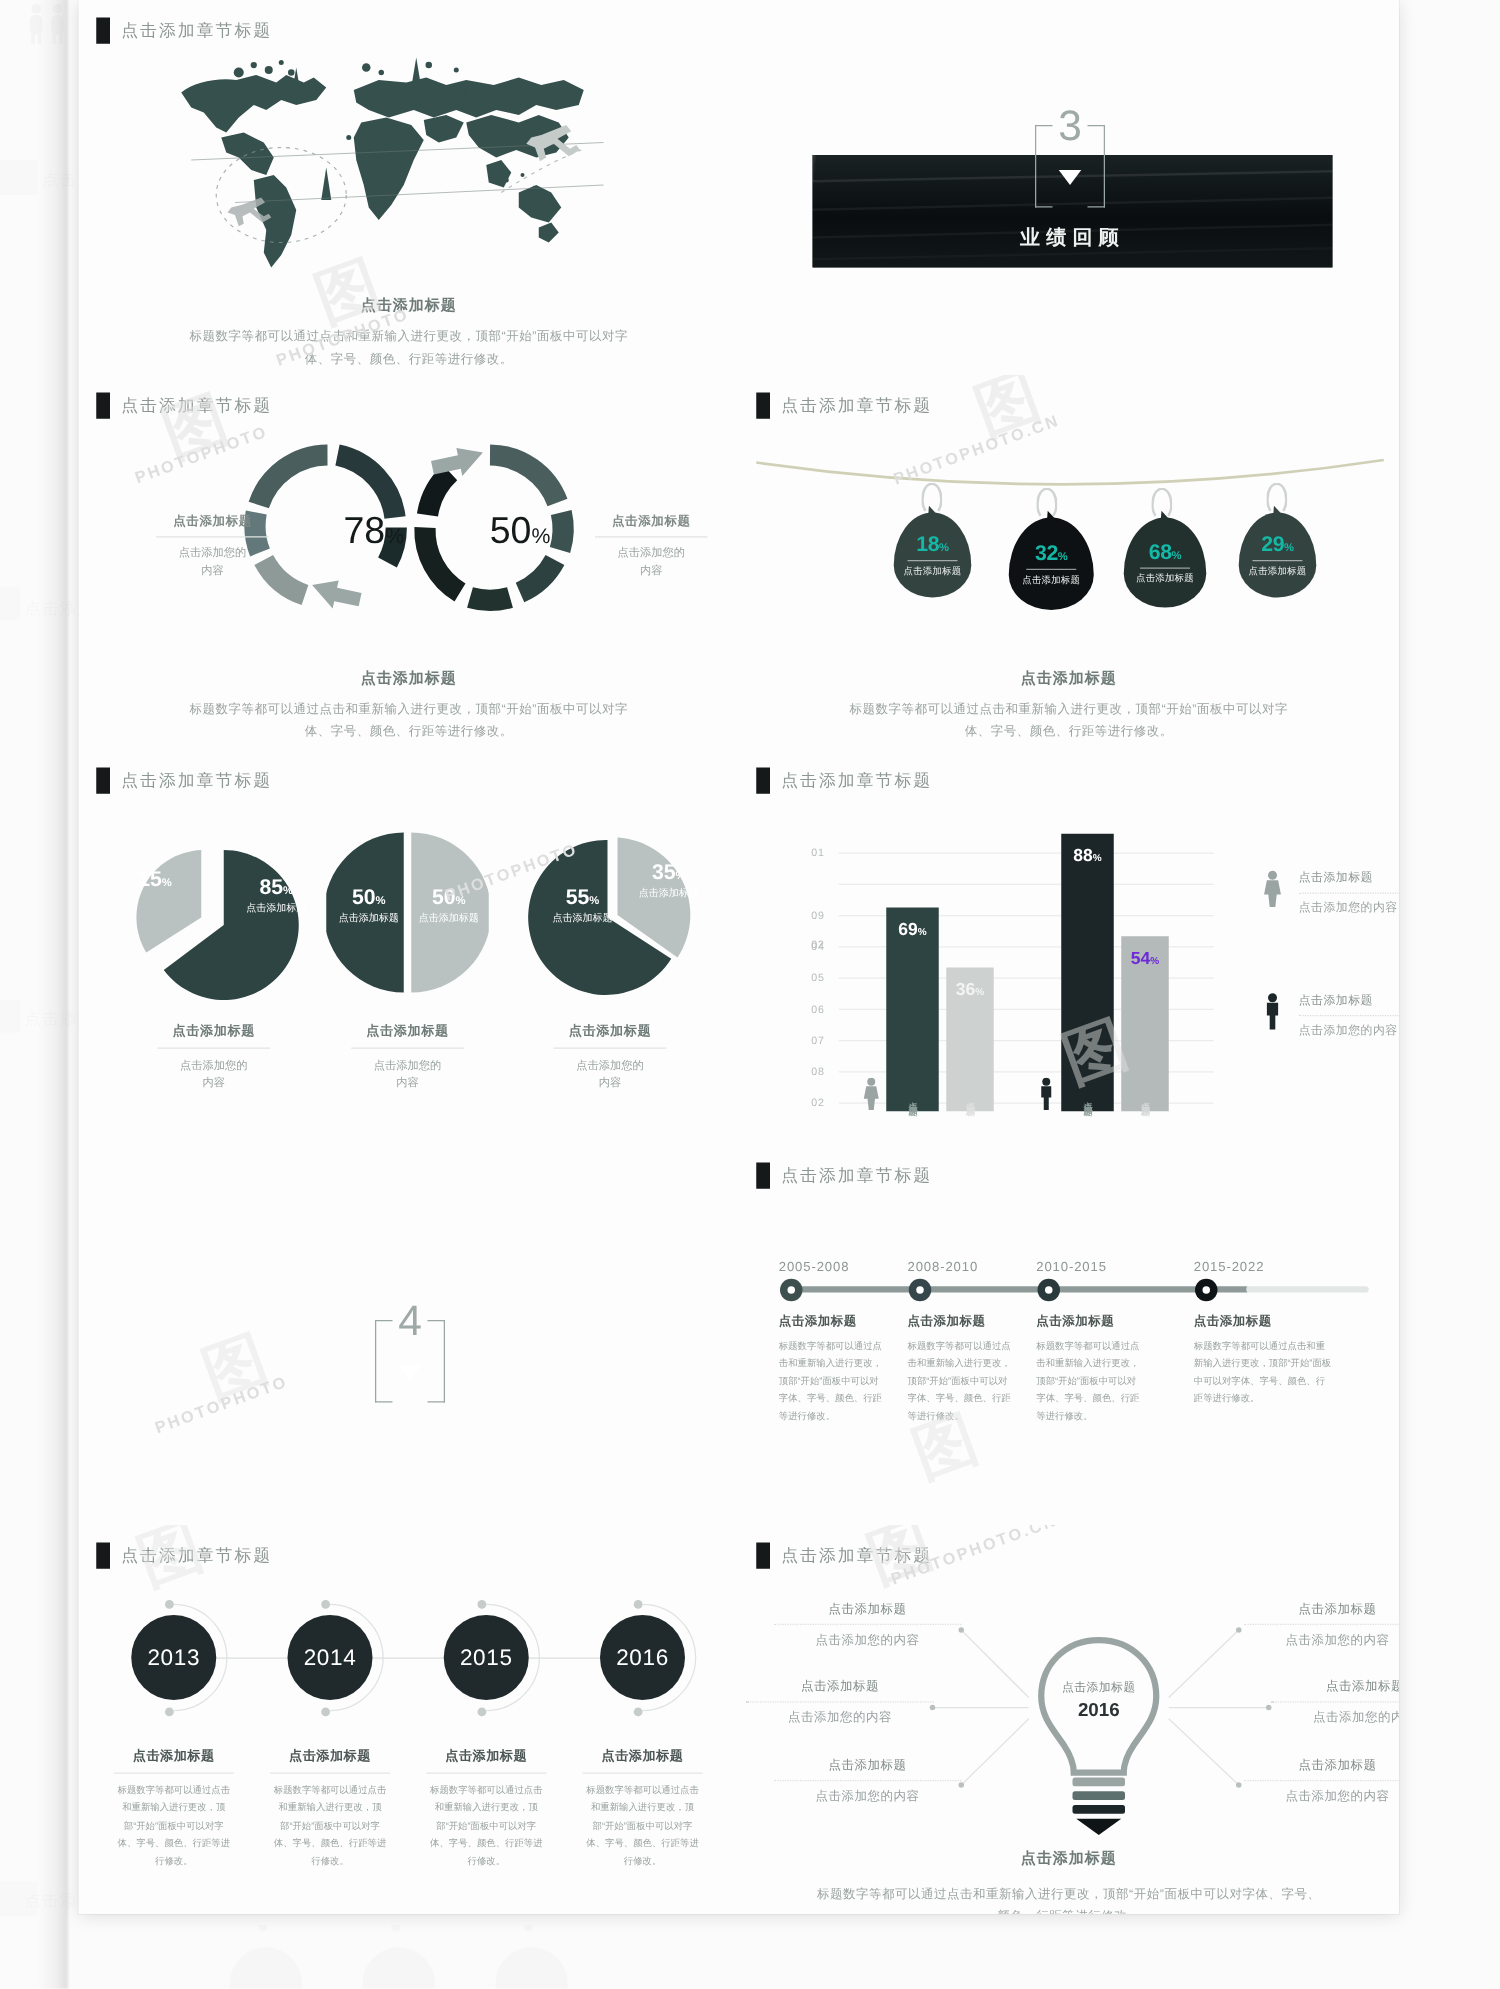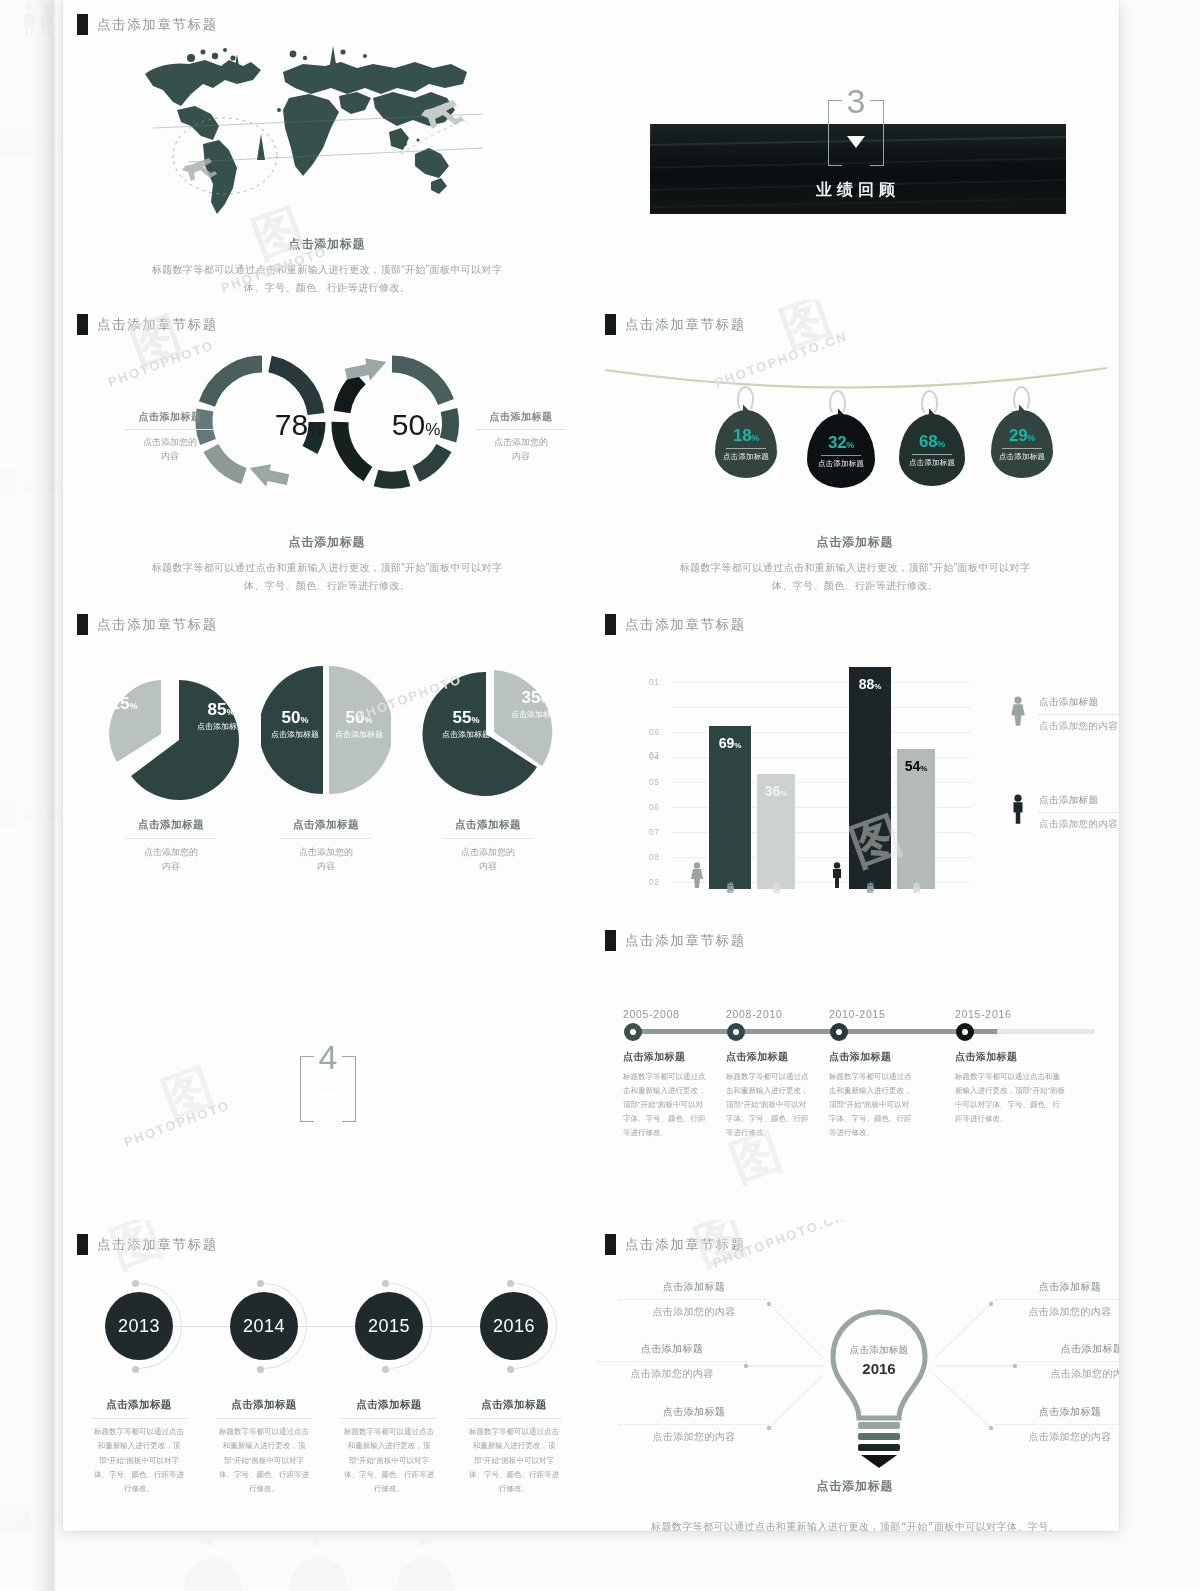--- a/index.html
+++ b/index.html
@@ -482,21 +482,21 @@
 
       <svg style="position:absolute;left:238px;top:262px;" width="16" height="26" viewBox="0 0 16 26">
         <circle cx="8" cy="3.4" r="3.2" fill="#1d2628"></circle>
         <path d="M4,7 h8 v9 h-2 v10 h-2 v-8 h-0 v8 h-2 v-10 h-2 Z" fill="#1d2628"></path>
       </svg>
       <div class="bar" style="left:258px;top:67px;width:42px;height:222px;background:#1c2527;">
         <div class="bar-pct"><span>88</span><small>%</small></div>
         <div class="bar-vtext" style="color:#8e9e9b;">点击添加标题</div>
       </div>
       <div class="bar" style="left:306px;top:149px;width:38px;height:140px;background:#b4bab9;">
-        <div class="bar-pct" style="color:#000000;"><span>54</span><small>%</small></div>
+        <div class="bar-pct" style="color:#6d28d9;"><span>54</span><small>%</small></div>
         <div class="bar-vtext" style="color:#d4d8d7;">点击添加标题</div>
       </div>
       <div class="xlab" style="left:277px;top:298px;">2016</div>
 
       <div class="legend-row" style="left:418px;top:96px;">
         <svg width="18" height="30" viewBox="0 0 16 26">
           <circle cx="8" cy="3.4" r="3.2" fill="#9aa5a3"></circle>
           <path d="M4,7 h8 l2,10 h-3 l-1,9 h-4 l-1,-9 h-3 Z" fill="#9aa5a3"></path>
         </svg>
         <div style="width:116px;">
@@ -554,21 +554,21 @@
       <div class="tl-t" style="left:135px;top:150px;">点击添加标题</div>
       <div class="tl-b" style="left:135px;top:170px;">标题数字等都可以通过点击和重新输入进行更改，顶部“开始”面板中可以对字体、字号、颜色、行距等进行修改。</div>
 
       <div class="tl-year" style="left:238px;top:108px;">2010-2015</div>
       <div class="tl-node" style="left:239px;top:123px;background:#2a393b;">
           <i></i>
         </div>
       <div class="tl-t" style="left:238px;top:150px;">点击添加标题</div>
       <div class="tl-b" style="left:238px;top:170px;">标题数字等都可以通过点击和重新输入进行更改，顶部“开始”面板中可以对字体、字号、颜色、行距等进行修改。</div>
 
-      <div class="tl-year" style="left:364px;top:108px;">2015-2016</div>
+      <div class="tl-year" style="left:364px;top:108px;">2015-2022</div>
       <div class="tl-node" style="left:365px;top:123px;background:#0f1416;">
           <i></i>
         </div>
       <div class="tl-t" style="left:364px;top:150px;">点击添加标题</div>
       <div class="tl-b" style="left:364px;top:170px;width:110px;">标题数字等都可以通过点击和重新输入进行更改，顶部“开始”面板中可以对字体、字号、颜色、行距等进行修改。</div>
 
       <div class="wm wm-big" style="left:140px;top:224px;transform:rotate(-20deg);opacity:.45;">图</div>
     </div>
 
     <div class="slide" style="left:0px;top:1220px;width:528px;height:311px;">
@@ -697,21 +697,21 @@
         <div class="bi-b" style="text-align:center;">点击添加您的内容</div>
       </div>
       <div class="bulb-item" style="left:404px;top:185px;">
         <div class="bi-t" style="text-align:center;">点击添加标题</div>
         <div class="bi-rule"></div>
         <div class="bi-b" style="text-align:center;">点击添加您的内容</div>
       </div>
 
       <div style="position:absolute;left:0;right:0;top:258px;">
         <div class="cap-title">点击添加标题</div>
-        <div class="cap-body" style="margin-top:24px;font-family:Liberation Mono, monospace;">标题数字等都可以通过点击和重新输入进行更改，顶部“开始”面板中可以对字体、字号、</div>
+        <div class="cap-body" style="margin-top:12px;">标题数字等都可以通过点击和重新输入进行更改，顶部“开始”面板中可以对字体、字号、</div>
         <div class="cap-body">颜色、行距等进行修改。</div>
       </div>
 
       <div class="wm wm-big" style="left:104px;top:-12px;transform:rotate(-20deg);opacity:.5;">图</div>
       <div class="wm wm-txt" style="left:118px;top:12px;transform:rotate(-20deg);">PHOTOPHOTO.CN</div>
     </div>
 
   </div>
 </div>
 

